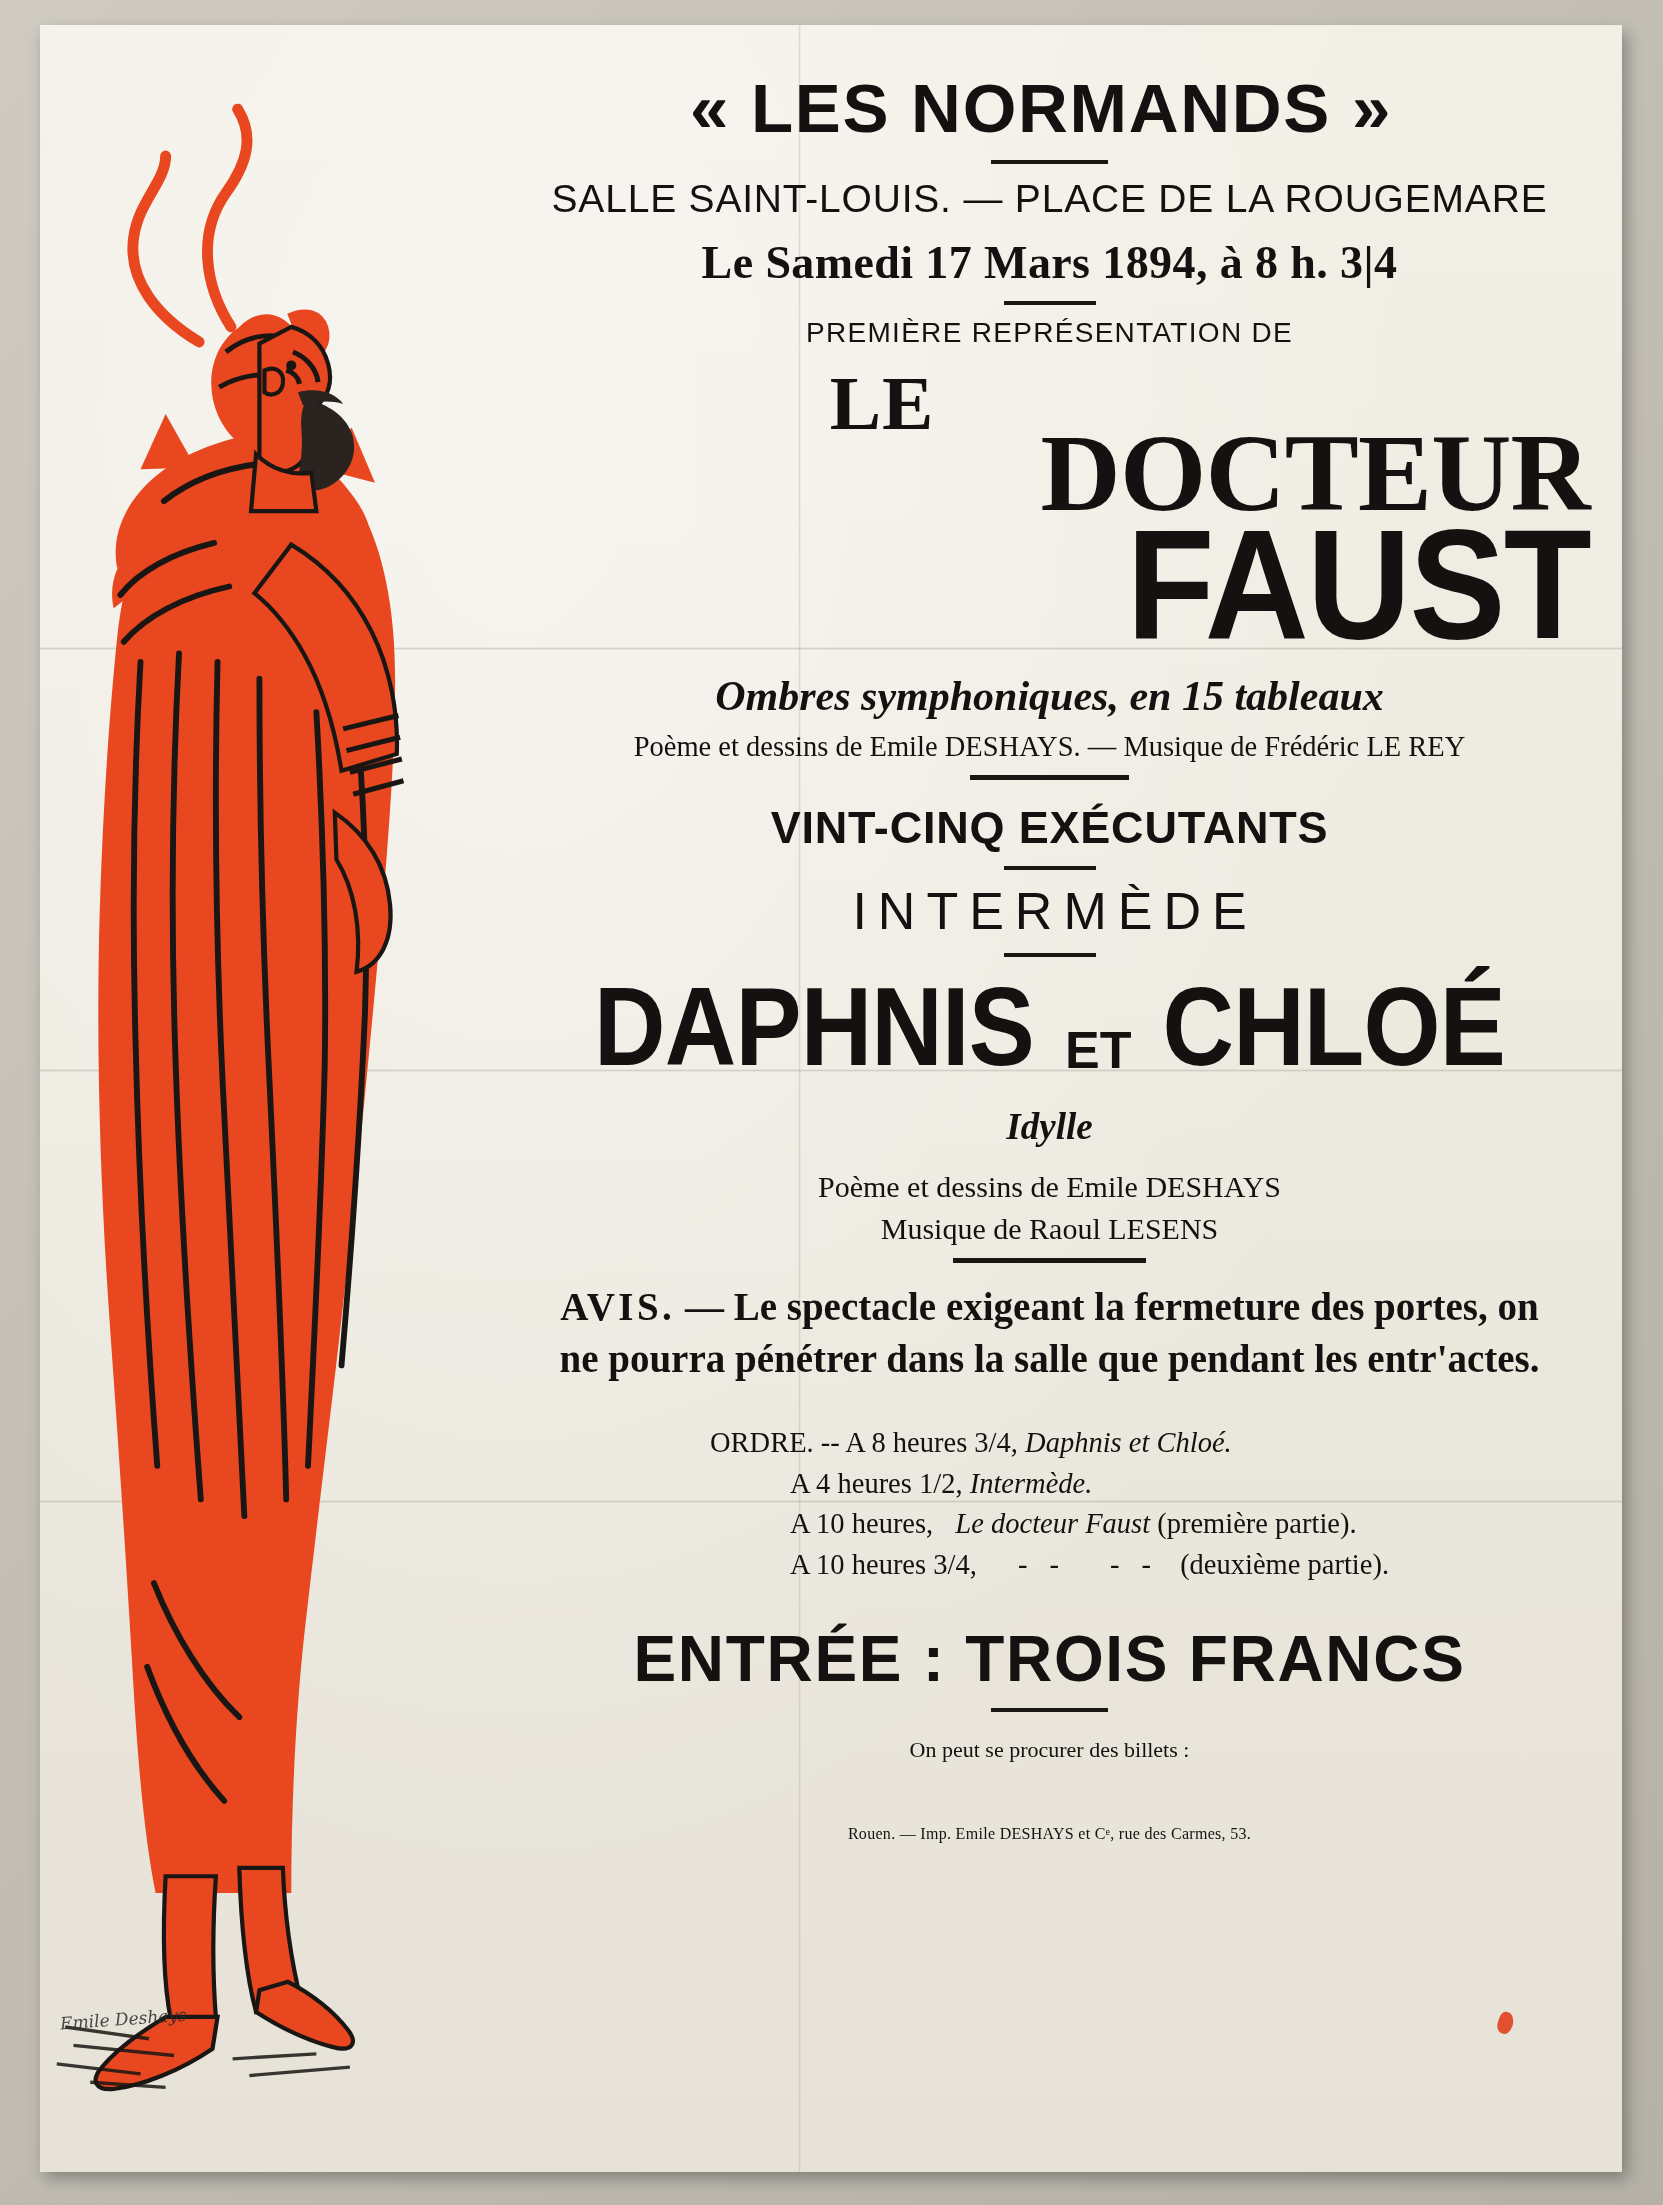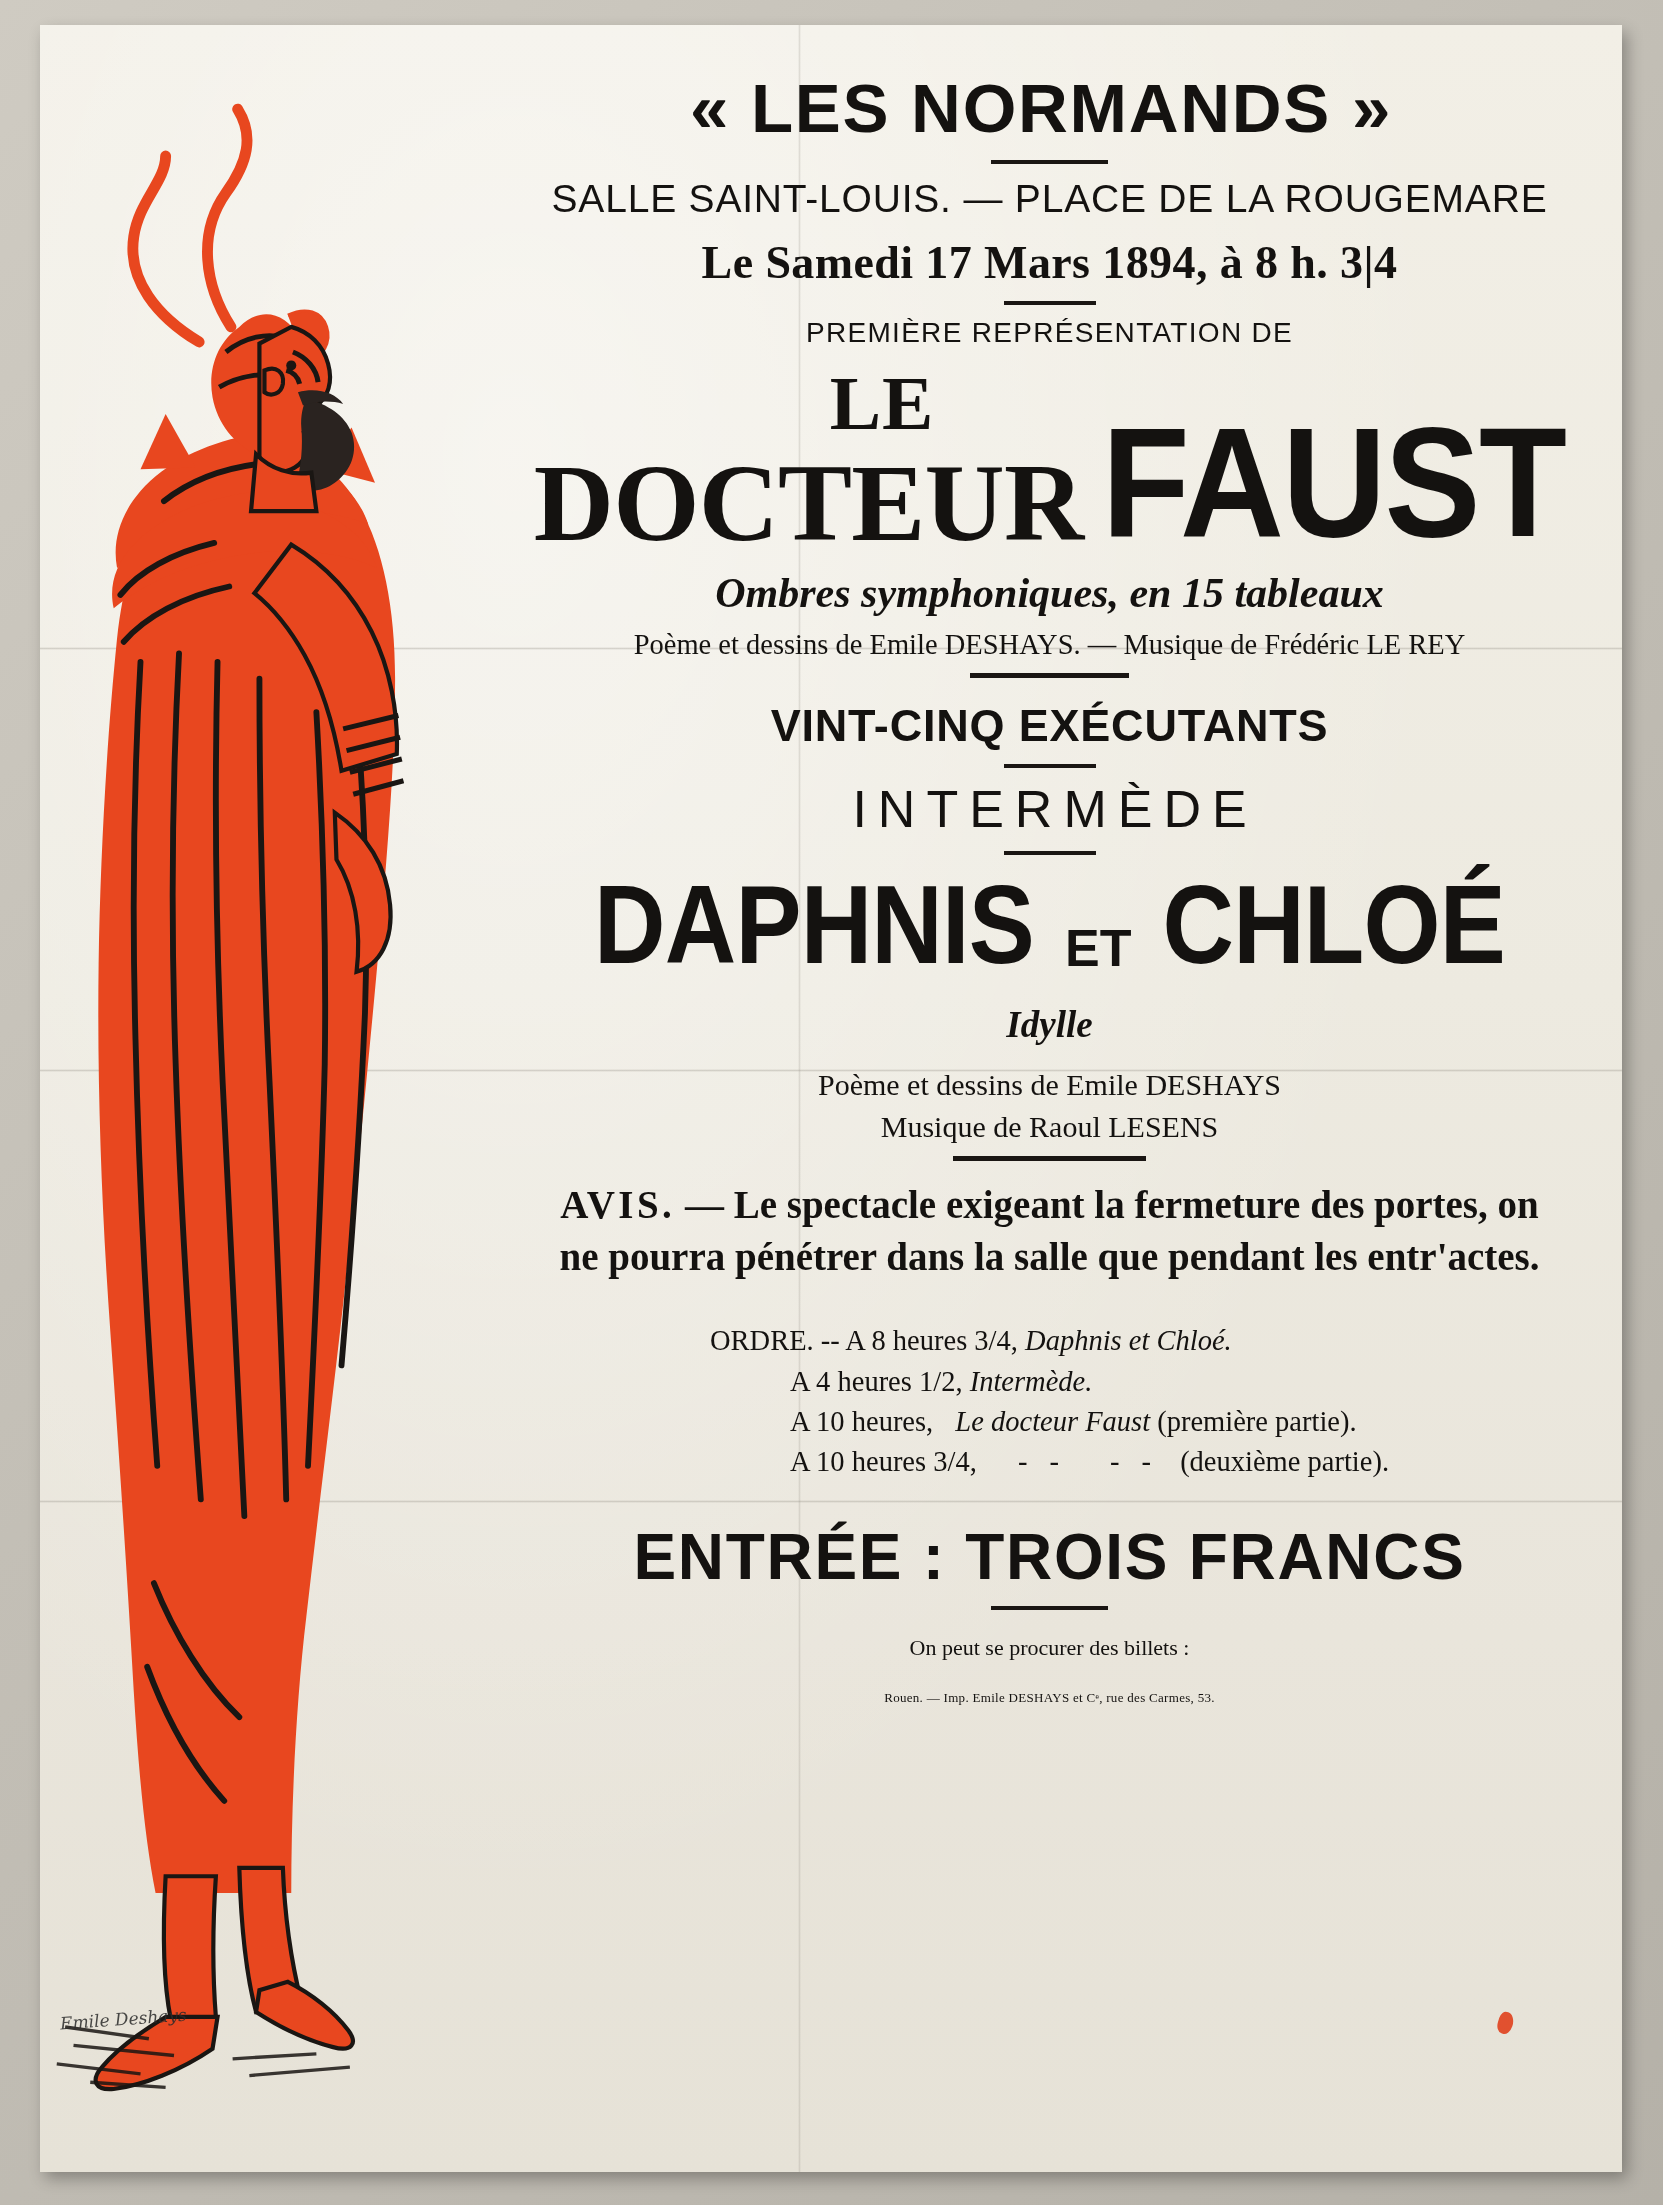--- a/index.html
+++ b/index.html
@@ -141,23 +141,23 @@
     font-size: 77px;
     letter-spacing: 0.8px;
     line-height: 0.95;
     margin-top: 18.4px;
     margin-right: 335px;
     text-align: center;
   }
   .faustline {
     display: flex;
     align-items: flex-end;
-    justify-content: center;
     margin-top: -18.4px;
     line-height: 0.92;
+    flex-direction: column;
   }
   .t-docteur {
     font-family: "Liberation Serif", serif;
     font-weight: bold;
     font-size: 111px;
     letter-spacing: -0.8px;
   }
   .t-faust {
     font-family: "Liberation Sans", sans-serif;
     font-weight: bold;
@@ -271,22 +271,22 @@
   }
   .t-vendors {
     font-family: "Liberation Serif", serif;
     font-size: 22.6px;
     margin-top: 10px;
     line-height: 1.45;
   }
 
   .t-imprint {
     font-family: "Liberation Serif", serif;
-    font-size: 13px;
-    margin-top: 29px;
+    font-size: 16px;
+    margin-top: 62px;
     letter-spacing: 0.3px;
   }
 
   .redmark {
     position: absolute;
     right: 109px;
     top: 1987px;
     width: 15px;
     height: 22px;
     background: #e0401d;

